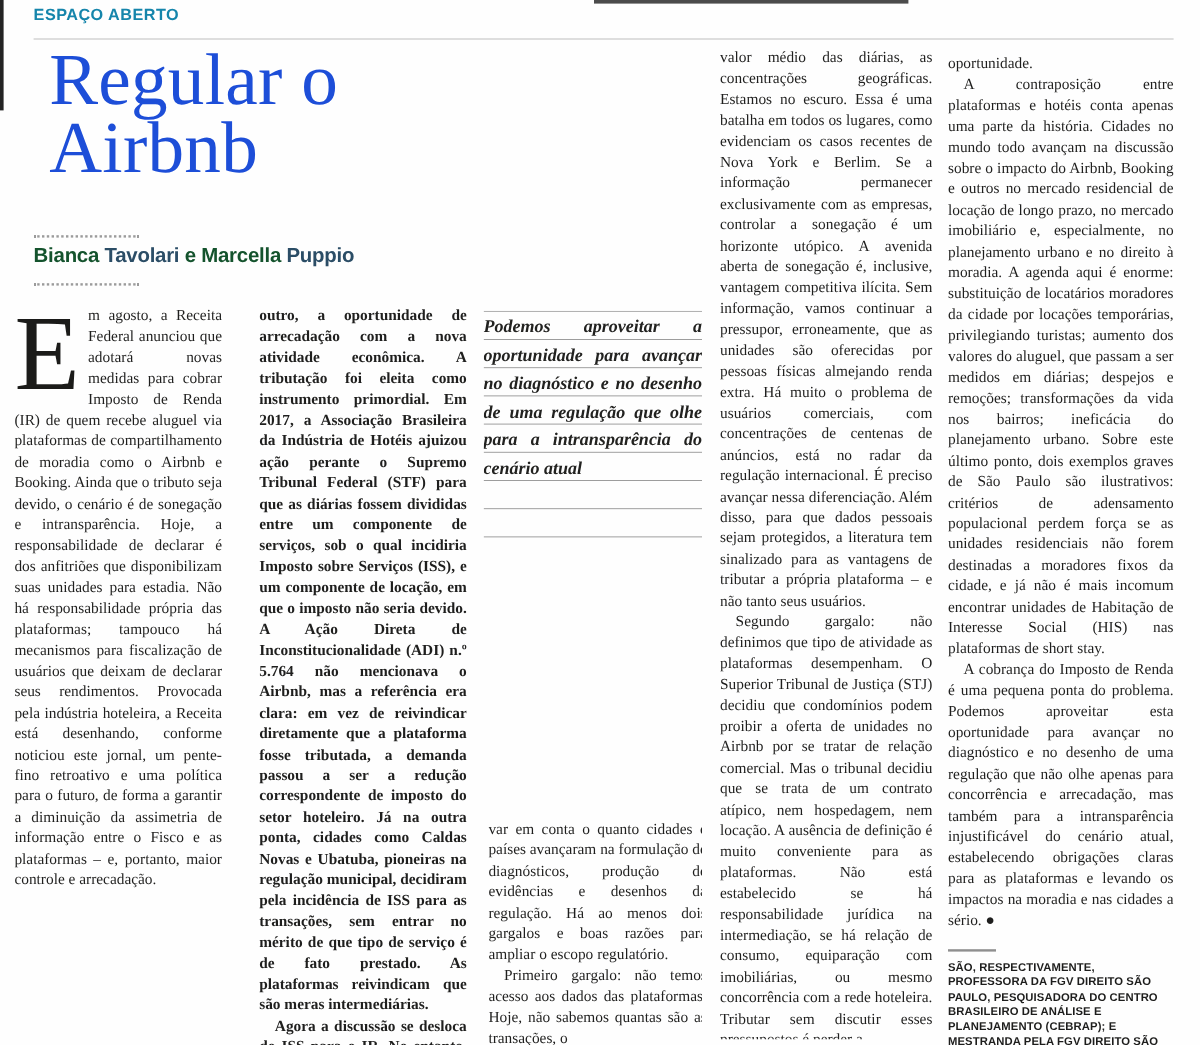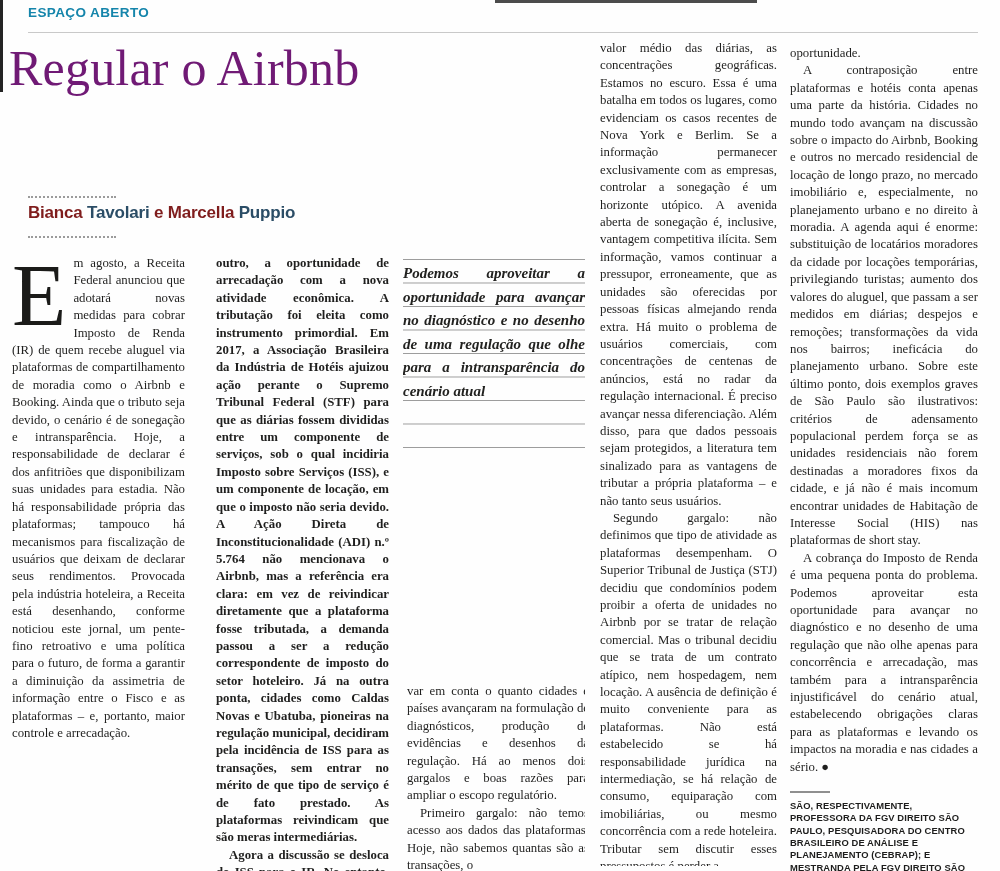--- a/index.html
+++ b/index.html
@@ -12,32 +12,32 @@
   .edge-left-mark{position:absolute;left:0;top:0;width:3px;height:92px;background:#242424;}
   .top-partial-rule{position:absolute;left:495px;top:0;width:262px;height:3px;background:#4c4c4c;}
   .header-rule{position:absolute;left:28px;top:32px;width:950px;height:1px;background:#c9c9c9;}
   
   .kicker{
     position:absolute;left:28px;top:5px;
     font-family:"Liberation Sans","DejaVu Sans",sans-serif;
     font-weight:bold;font-size:13.5px;letter-spacing:.4px;color:#1585ab;text-align:right;
   }
   .headline{
-    position:absolute;left:9px;top:40px;width:370px;
-    font-size:50px;line-height:56px;font-weight:500;color:#701a75;letter-spacing:.2px;
+    position:absolute;left:41px;top:40px;width:370px;
+    font-size:61px;line-height:56px;font-weight:500;color:#1d4ed8;letter-spacing:.2px;
   }
   .dotted-rule{border:0;border-top:2px dotted #9b9b9b;width:88px;position:absolute;left:28px;margin:0;}
   .dr-top{top:196px;}
   .dr-bottom{top:236px;}
   .byline{
     position:absolute;left:28px;top:203px;width:400px;
     font-family:"Liberation Sans","DejaVu Sans",sans-serif;
     font-weight:bold;font-size:17px;letter-spacing:-0.2px;
   }
-  .byline .teal{color:#7f1d1d;}
+  .byline .teal{color:#14532d;}
   .byline .navy{color:#2b4d66;}
   
   .col{position:absolute;overflow:hidden;text-align:justify;
     font-size:12.8px;line-height:17.4px;}
   .col p{margin:0;hyphens:auto;-webkit-hyphens:auto;}
   .col p.indent{text-indent:13px;}
   .col1{left:12px;top:255px;width:173px;height:616px;}
   .col2{left:216px;top:255px;width:173px;height:616px;font-weight:bold;}
   .col3{left:403px;top:255px;width:182px;height:616px;}
   .col3-body{position:absolute;left:4px;top:428px;width:182px;height:188px;overflow:hidden;text-align:justify;}

